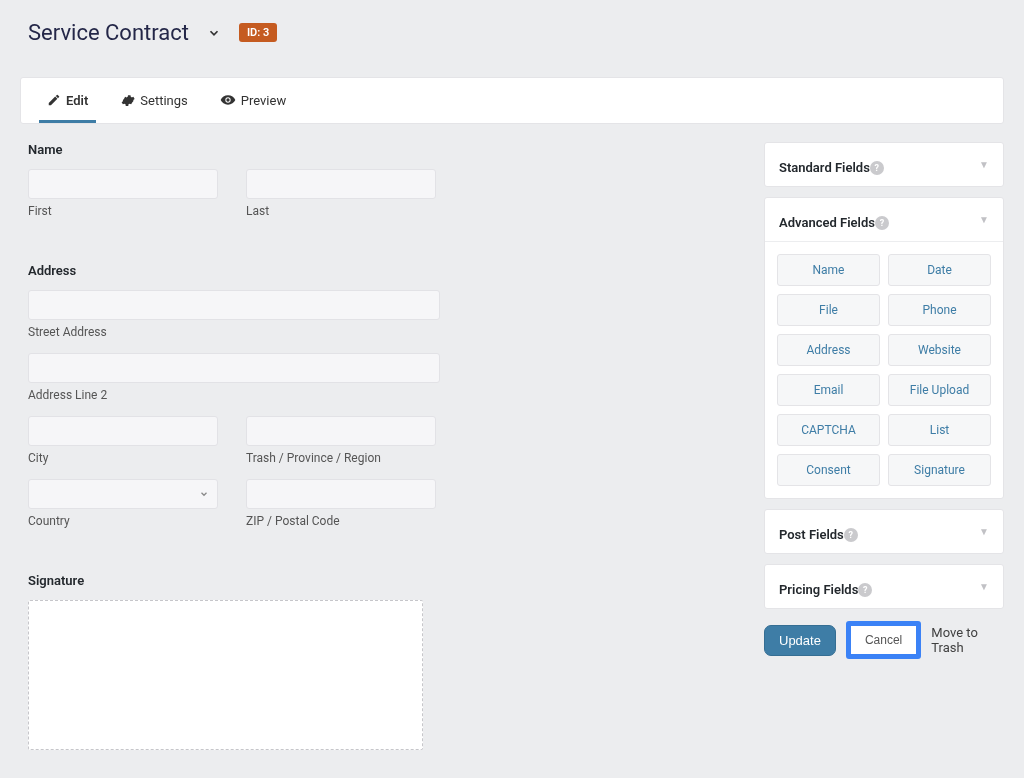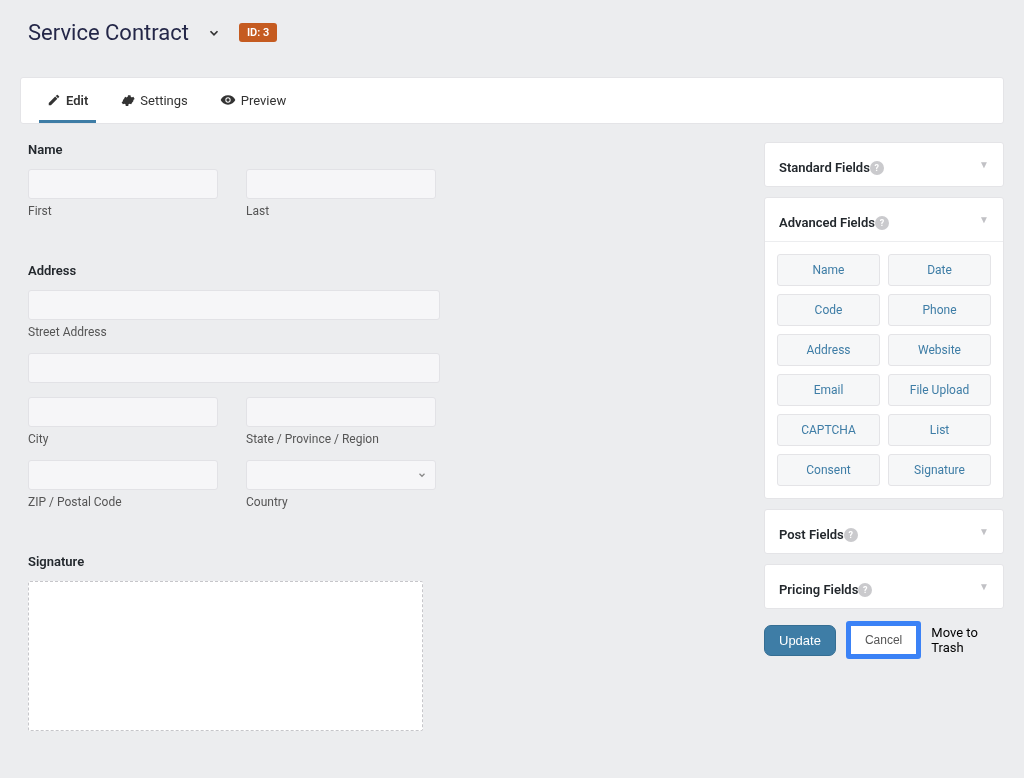--- a/index.html
+++ b/index.html
@@ -42,21 +42,21 @@
   .panel-head { display:flex; align-items:center; justify-content:space-between; padding: 11px 14px; cursor:pointer;}
   .panel-title { font-size:13px; font-weight:600; color:#23282d; display:flex; align-items:center; gap:0;margin-top:6px;}
   .help-icon { display:inline-flex; width:14px; height:14px; border-radius:50%; background:#cacacd; color:#fff; font-size:9px; font-weight:700; align-items:center; justify-content:center;}
   .caret { color:#c1c1c5; font-size:10px;}
   .panel-body { border-top:1px solid #ecedef; padding: 12px; display:grid; grid-template-columns: 1fr 1fr; gap:8px;}
   .field-btn { background:#f6f7f8; border:1px solid #e4e4e7; color:#3e7da6; font-size:12px; padding:8px 4px; text-align:center; border-radius:3px; cursor:pointer;}
   
   .action-row { display:flex; align-items:center; gap:10px; margin-top:12px;}
   .btn-primary { background:#3e7da6; color:#fff; border:1px solid #356e93; padding:7px 14px; font-size:13px; border-radius:7px; cursor:pointer;}
   .btn-secondary { background:#fff; color:#555; border:5px solid #3b82f6; padding:7px 14px; font-size:12px; border-radius:3px; cursor:pointer;}
-  .trash-link { color:#000000; font-size:13px; margin-left:auto; cursor:pointer;}
+  .trash-link { color:#404040; font-size:13px; margin-left:auto; cursor:pointer;}
   
   svg { display:block; }
 </style>
 </head>
 <body>
 
 <div class="header">
   <span class="page-title">Service Contract</span>
   <span class="chevron">
     <svg width="14" height="14" viewBox="0 0 24 24">
@@ -112,44 +112,45 @@
 
     <div class="form-block">
       <div class="block-label">Address</div>
       <div class="addr-stack">
         <div class="sub-item-full">
           <div class="input"></div>
           <div class="sub-label">Street Address</div>
         </div>
         <div class="sub-item-full">
           <div class="input"></div>
+          <div class="sub-label">Address Line 2</div>
         </div>
         <div class="sub-row">
           <div class="sub-item-half">
             <div class="input"></div>
             <div class="sub-label">City</div>
           </div>
           <div class="sub-item-half">
             <div class="input"></div>
-            <div class="sub-label">State / Province / Region</div>
+            <div class="sub-label">Trash / Province / Region</div>
           </div>
         </div>
         <div class="sub-row">
-          <div class="sub-item-half">
-            <div class="input"></div>
-            <div class="sub-label">ZIP / Postal Code</div>
-          </div>
           <div class="sub-item-half">
             <div class="select">
               <svg width="10" height="10" viewBox="0 0 24 24">
                   <path fill="none" stroke="#888" stroke-width="3" d="M6 9l6 6 6-6"></path>
                 </svg>
             </div>
             <div class="sub-label">Country</div>
           </div>
+          <div class="sub-item-half">
+            <div class="input"></div>
+            <div class="sub-label">ZIP / Postal Code</div>
+          </div>
         </div>
       </div>
     </div>
 
     <div class="form-block" style="margin-bottom:0;">
       <div class="block-label">Signature</div>
       <div class="sig-box"></div>
     </div>
 
   </div>
@@ -169,21 +170,21 @@
       <div class="panel-head">
         <span class="panel-title">
           <span>Advanced Fields</span>
           <span class="help-icon">?</span>
         </span>
         <span class="caret">▼</span>
       </div>
       <div class="panel-body">
         <div class="field-btn">Name</div>
         <div class="field-btn">Date</div>
-        <div class="field-btn">Code</div>
+        <div class="field-btn">File</div>
         <div class="field-btn">Phone</div>
         <div class="field-btn">Address</div>
         <div class="field-btn">Website</div>
         <div class="field-btn">Email</div>
         <div class="field-btn">File Upload</div>
         <div class="field-btn">CAPTCHA</div>
         <div class="field-btn">List</div>
         <div class="field-btn">Consent</div>
         <div class="field-btn">Signature</div>
       </div>

